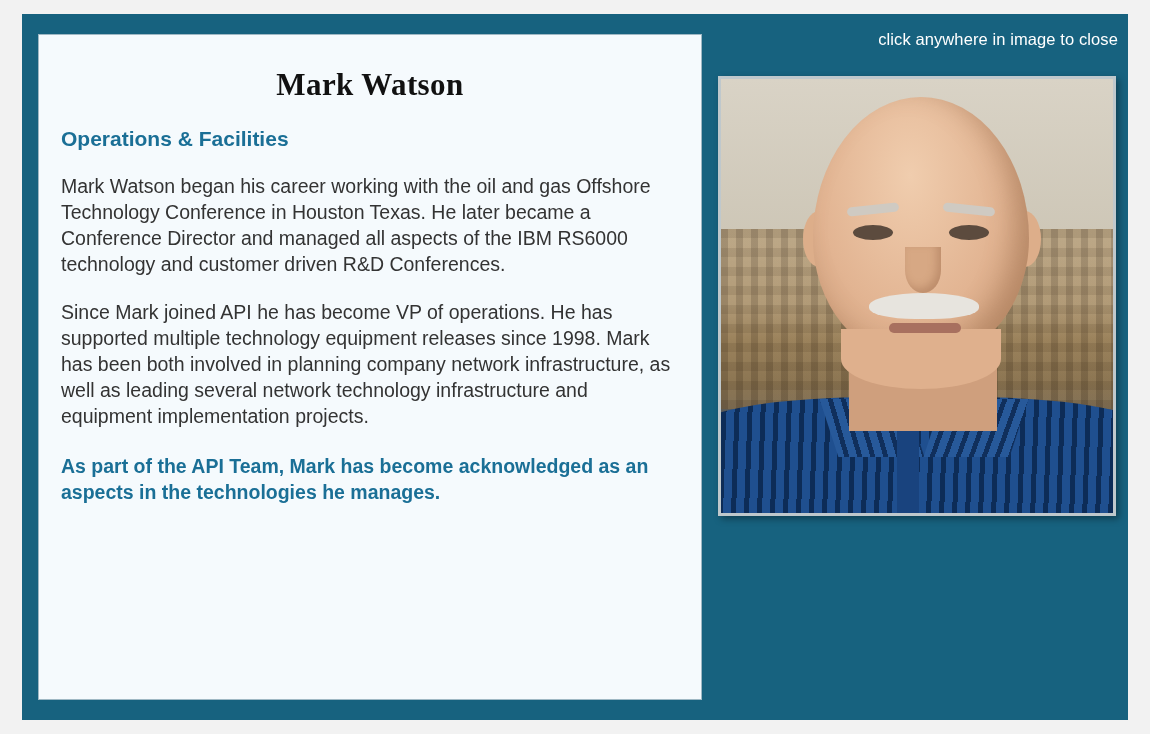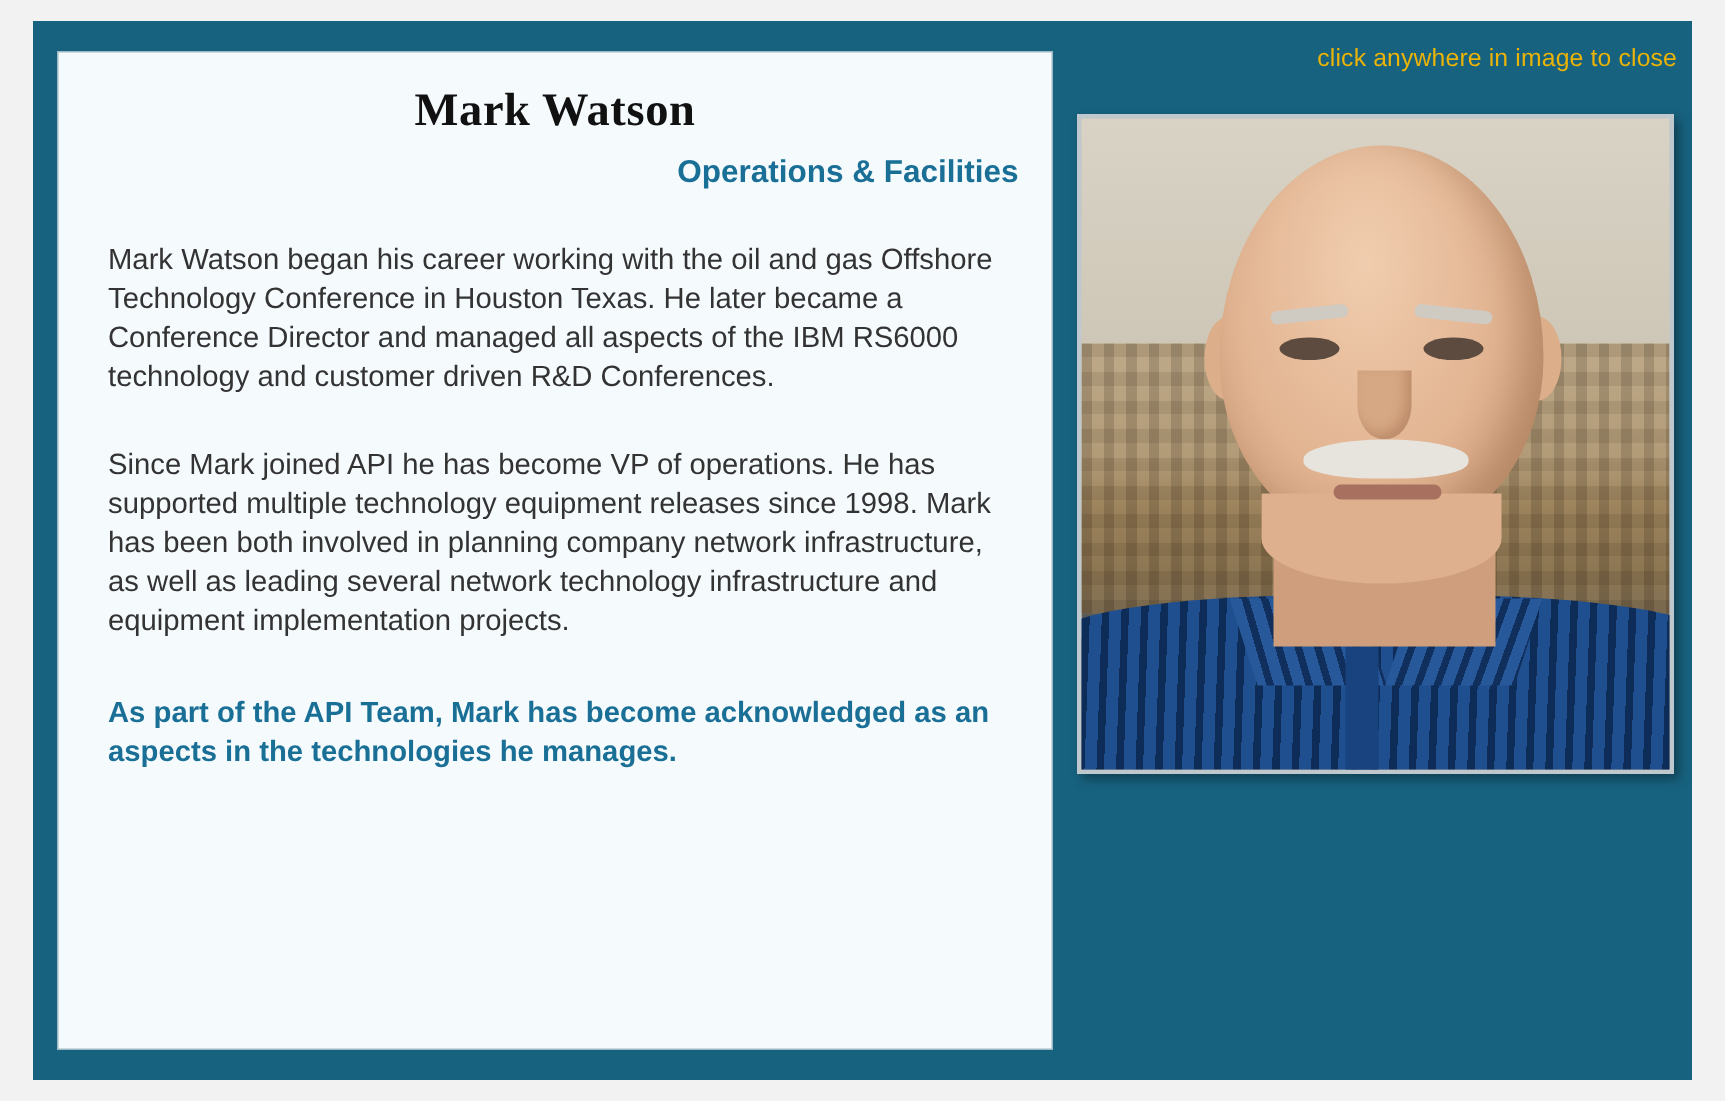--- a/index.html
+++ b/index.html
@@ -21,57 +21,57 @@
     top: 14px;
     width: 1106px;
     height: 706px;
     background: #17627f;
     box-sizing: border-box;
   }
   .close-hint {
     position: absolute;
     right: 10px;
     top: 16px;
-    color: #eab308;
+    color: #ffffff;
     font-size: 16.5px;
     letter-spacing: 0.1px;
     white-space: nowrap;
   }
   .bio-card {
     position: absolute;
     left: 16px;
     top: 20px;
     width: 664px;
     height: 666px;
     background: #f5fafd;
     border: 1px solid #9fb8c4;
     box-sizing: border-box;
     padding: 14px 22px 10px 22px;
     overflow: hidden;
   }
   .bio-name {
-    margin: 0;
+    margin: 12px;
     padding-top: 6px;
     text-align: center;
     font-family: "Liberation Serif", serif;
     font-size: 31px;
     font-weight: bold;
     color: #111111;
     letter-spacing: 0.4px;
   }
   .bio-role {
     margin: 0;
     padding-top: 12px;
-    text-align: right;
+    text-align: left;
     font-size: 21px;
     font-weight: bold;
     color: #1a6f96;
   }
   .bio-para {
-    margin: 11px;
+    margin: 0;
     padding-top: 22px;
     font-size: 19.5px;
     line-height: 26px;
     color: #333333;
   }
   .bio-para.highlight {
     color: #1a6f96;
     font-weight: bold;
     padding-top: 24px;
   }

